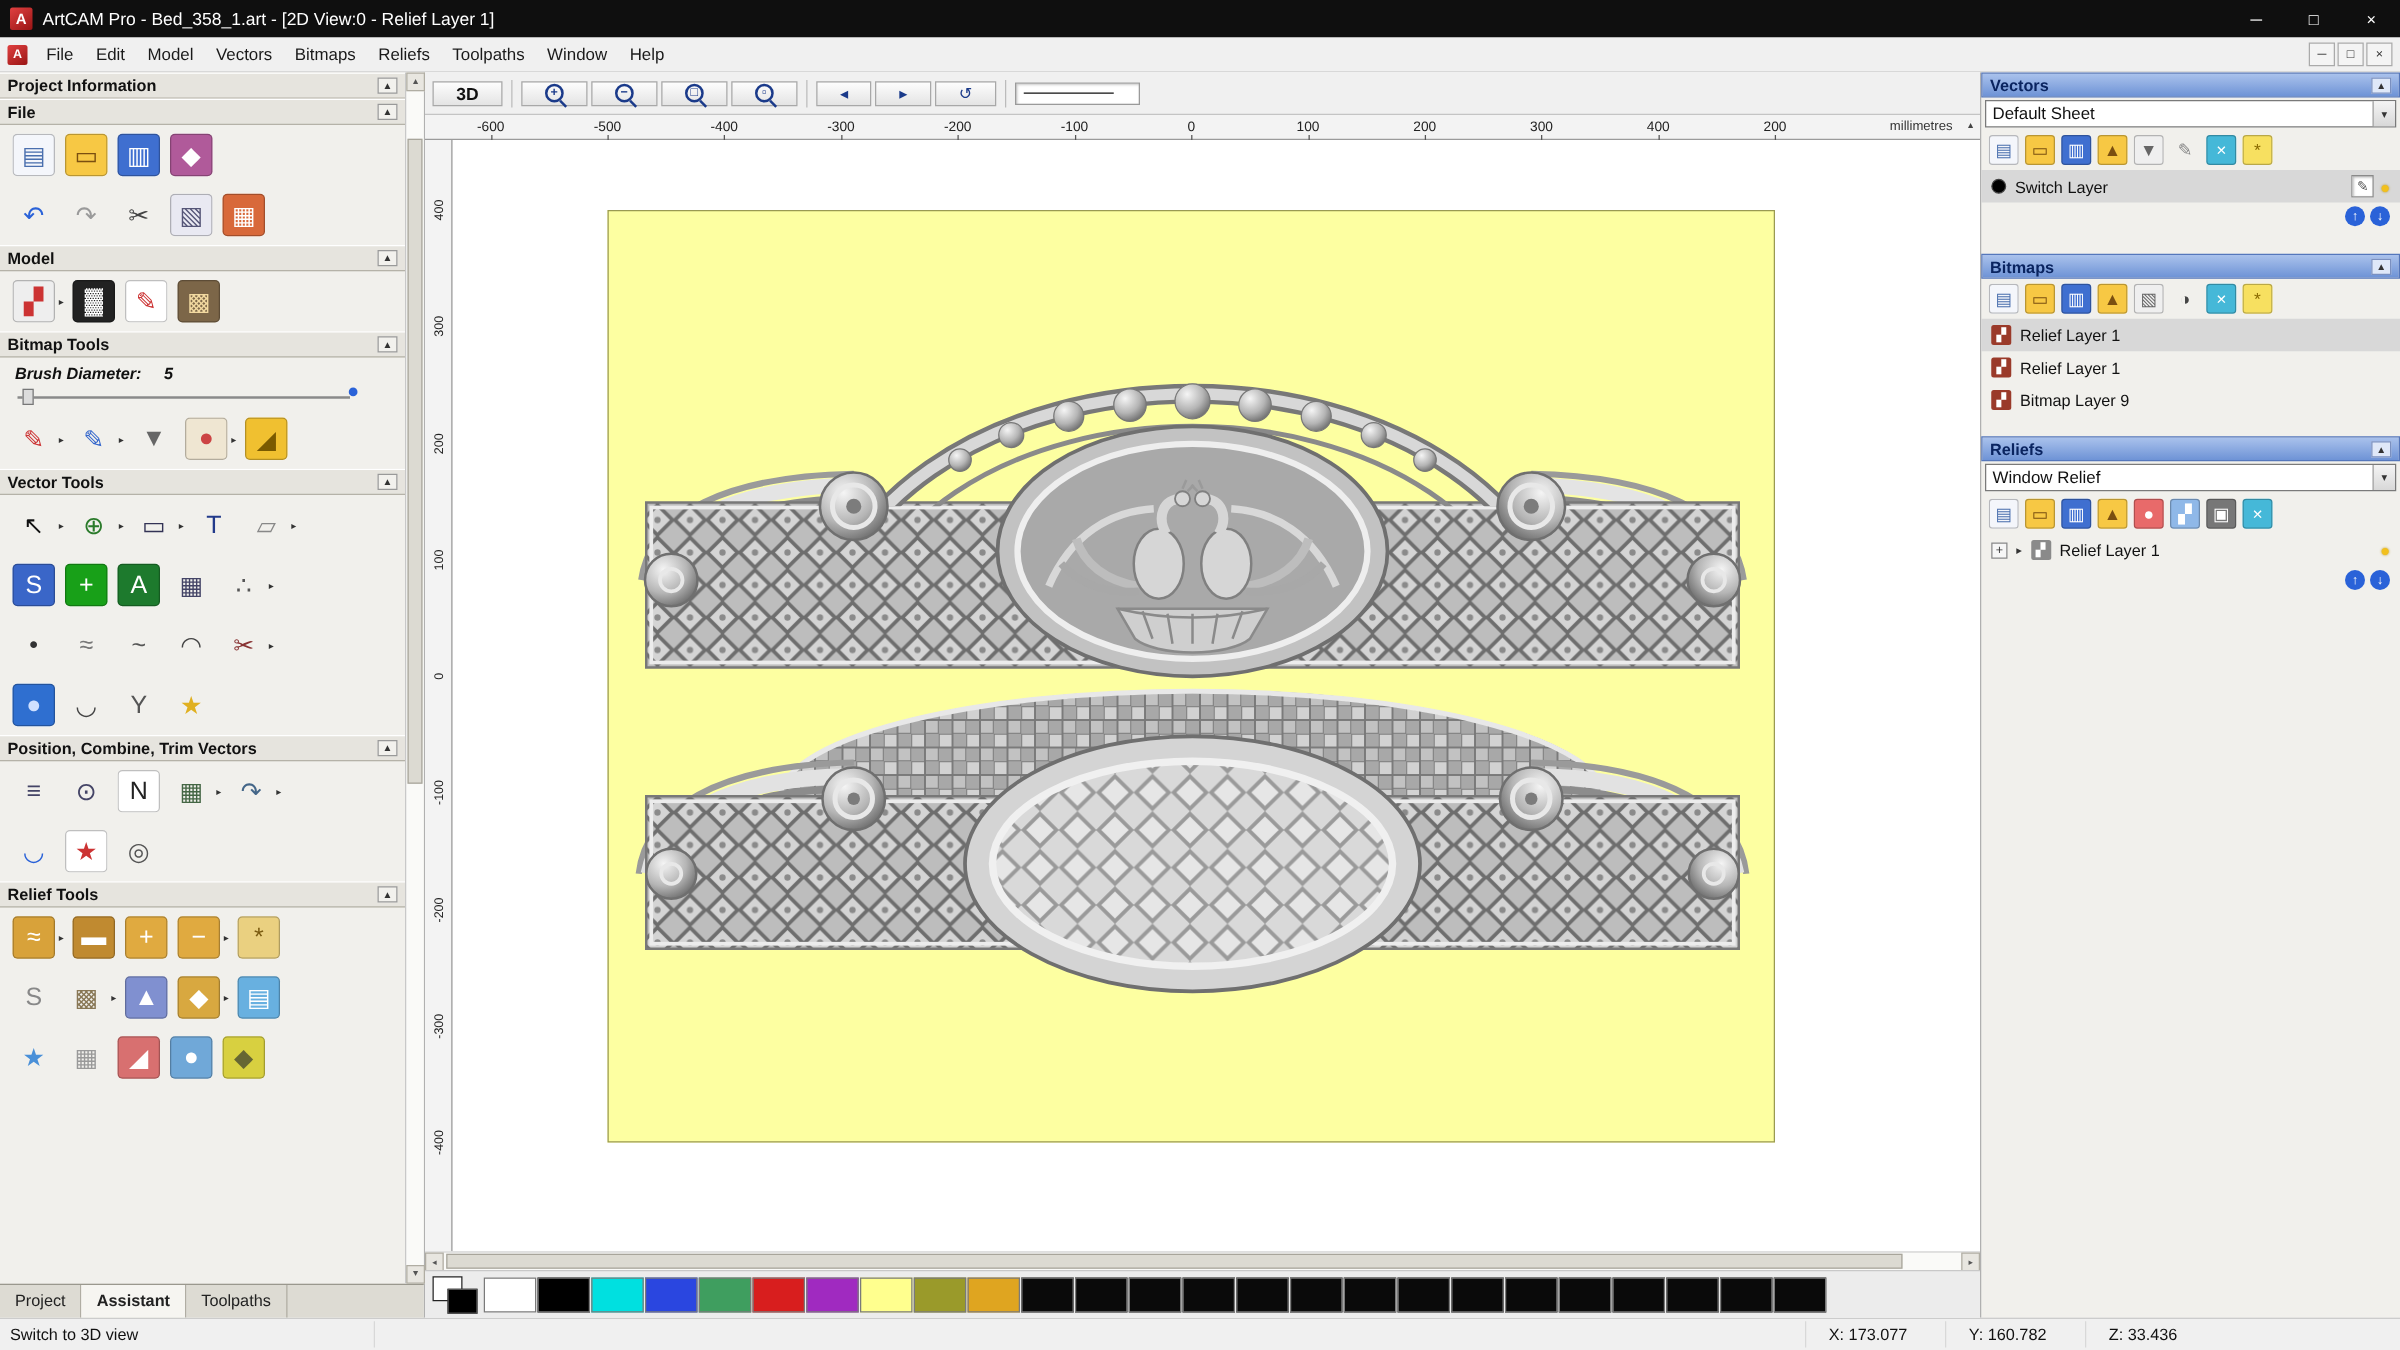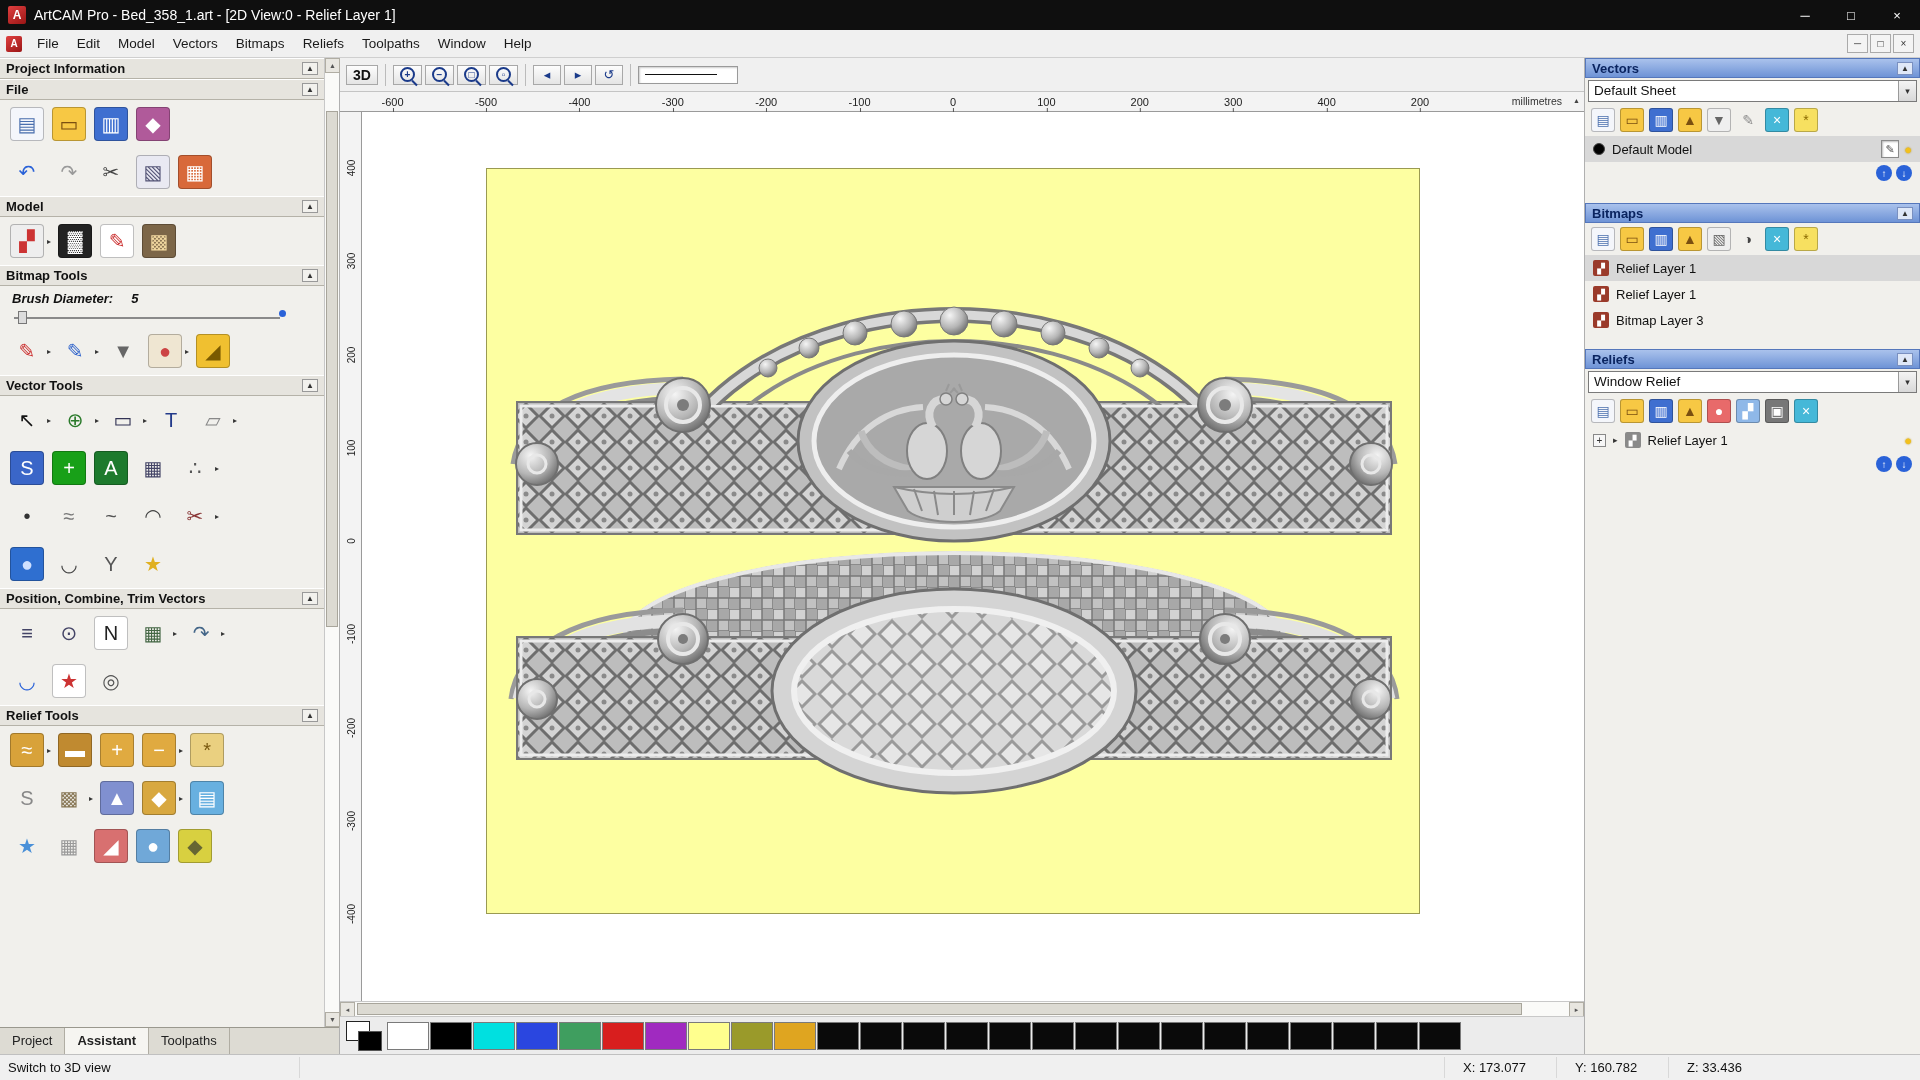--- a/index.html
+++ b/index.html
@@ -47,21 +47,21 @@
   .vscrollbar{position:absolute;right:0;top:0;bottom:27px;width:15px;background:#fafaf8;border-left:1px solid #c8c8c8;display:flex;flex-direction:column;align-items:stretch;}
   .sbtn{height:15px;width:15px;background:#e8e6e0;border:1px solid #b0ada3;font-size:7px;color:#555;display:flex;align-items:center;justify-content:center;flex:none;}
   .strack{flex:1;position:relative;}
   .sthumb{position:absolute;left:1px;right:1px;top:4%;height:55%;background:#dcdad2;border:1px solid #a8a59b;}
   .tabs{display:flex;border-top:1px solid #9a988e;background:#dddbd3;height:27px;align-items:stretch;}
   .tab{padding:5px 12px 0;font-size:13px;border-right:1px solid #b0ada3;color:#222;}
   .tab.active{background:#f6f5f1;font-weight:bold;}
 
   
   .canvas-toolbar{height:34px;display:flex;align-items:center;gap:3px;padding:0 6px;background:#f0f0f0;border-bottom:1px solid #c4c4c4;flex:none;}
-  .tbtn{height:20px;min-width:28px;border:1px solid #a8a8a8;background:linear-gradient(#fdfdfd,#e4e4e4);display:flex;align-items:center;justify-content:center;font-size:13px;padding:0 6px;}
+  .tbtn{height:20px;min-width:28px;border:1px solid #a8a8a8;background:linear-gradient(#fdfdfd,#e4e4e4);display:flex;align-items:center;justify-content:center;font-size:13px;padding:0 18px;}
   .bold3d{font-weight:bold;font-size:14px;color:#111;}
   .tsep{width:1px;height:22px;background:#bbb;margin:0 4px;}
   .ticons{display:flex;gap:3px;}
   .mag{width:15px;height:15px;border:2px solid #1a3a8a;border-radius:50%;position:relative;font-size:10px;display:flex;align-items:center;justify-content:center;color:#1a3a8a;font-weight:bold;}
   .mag::after{content:"";position:absolute;width:7px;height:2px;background:#1a3a8a;bottom:-4px;right:-5px;transform:rotate(45deg);}
   .line-preview{width:100px;height:18px;background:#fff;border:1px solid #9a9a9a;box-shadow:inset 1px 1px 2px #ccc;display:flex;align-items:center;padding:0 6px;}
   .lp-line{width:72px;height:1px;background:#111;}
   .hruler{height:20px;position:relative;background:#f3f3f3;border-bottom:1px solid #9a9a9a;font-size:11px;color:#222;flex:none;}
   .htick{position:absolute;bottom:3px;transform:translateX(-50%);}
   .htick::after{content:"";position:absolute;bottom:-4px;left:50%;width:1px;height:4px;background:#555;}
@@ -557,21 +557,21 @@
         <span class="tool sm bg" style="background: rgb(247, 200, 68); color: rgb(122, 79, 16);">▭</span>
         <span class="tool sm bg" style="background: rgb(63, 111, 208); color: rgb(255, 255, 255);">▥</span>
         <span class="tool sm bg" style="background: rgb(247, 200, 68); color: rgb(122, 79, 16);">▲</span>
         <span class="tool sm bg" style="background: rgb(239, 239, 239); color: rgb(102, 102, 102);">▼</span>
         <span class="tool sm" style="color: rgb(136, 136, 136);">✎</span>
         <span class="tool sm bg" style="background: rgb(69, 184, 216); color: rgb(255, 255, 255);">×</span>
         <span class="tool sm bg" style="background: rgb(247, 224, 96); color: rgb(138, 106, 0);">*</span>
       </div>
     <div class="layer-row sel">
       <span class="colordot"></span>
-      <span class="lname">Default Model</span>
+      <span class="lname">Switch Layer</span>
       <span class="row-icons">
         <span class="pressed">✎</span>
         <span class="bulb">●</span>
       </span>
     </div>
     <div class="updown">
       <span class="ud">↑</span>
       <span class="ud">↓</span>
     </div>
 
@@ -595,21 +595,21 @@
         <div class="layer-row sel">
           <span class="thumb">▞</span>
           <span class="lname">Relief Layer 1</span>
         </div>
         <div class="layer-row">
           <span class="thumb">▞</span>
           <span class="lname">Relief Layer 1</span>
         </div>
         <div class="layer-row">
           <span class="thumb">▞</span>
-          <span class="lname">Bitmap Layer 3</span>
+          <span class="lname">Bitmap Layer 9</span>
         </div>
       </div>
 
     <div class="rp-gap"></div>
 
     <div class="rp-header">
       <span>Reliefs</span>
       <span class="collapse">▲</span>
     </div>
     <div class="dropdown">

